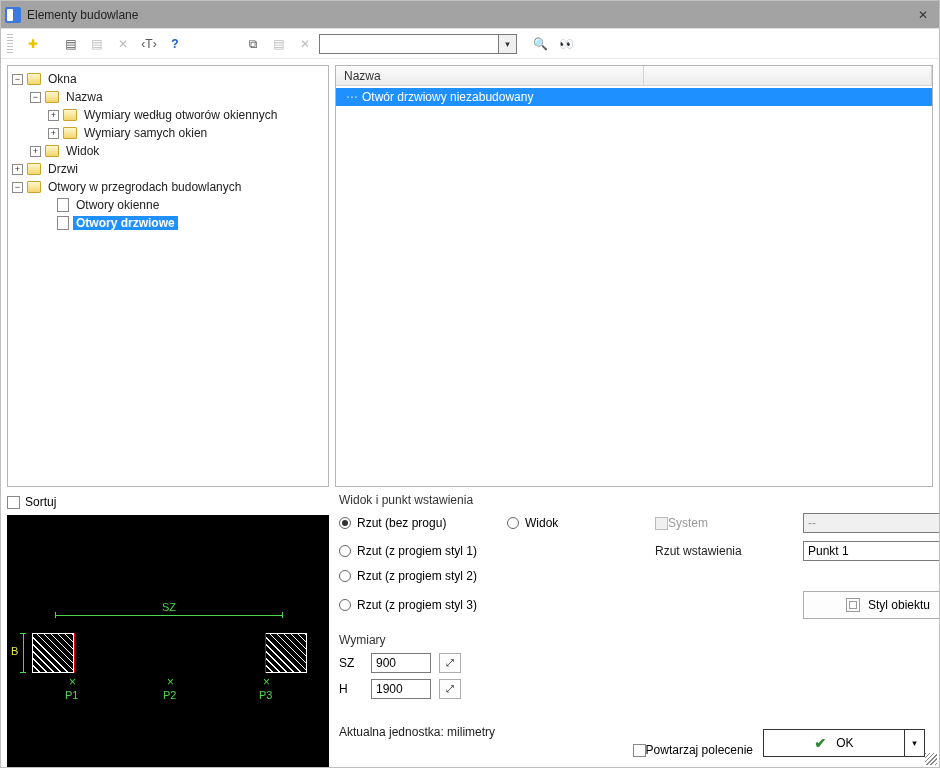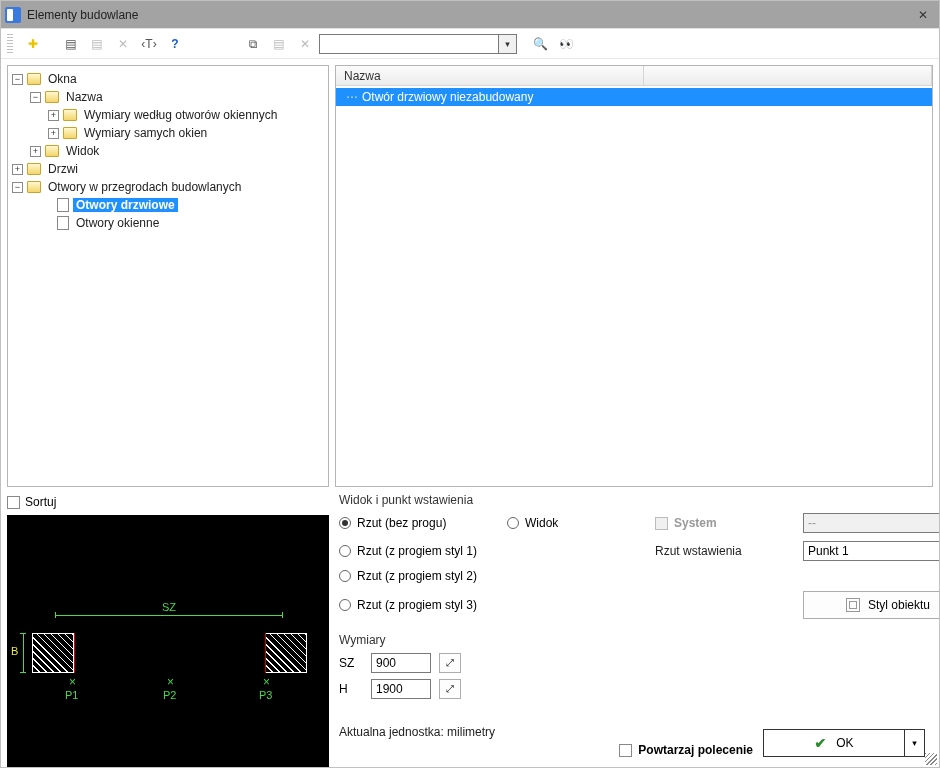--- a/index.html
+++ b/index.html
@@ -55,21 +55,21 @@
   .redline{position:absolute;width:1px;background:#d00;}
   .sz-line{position:absolute;background:#4bd84b;height:1px;}
   .sz-text{position:absolute;color:#4bd84b;font-size:11px;}
 
   .options{flex:1;padding-top:0;}
   .section-title{color:#333;margin-bottom:6px;}
   .opts-grid{display:grid;grid-template-columns:160px 140px 140px 170px;gap:8px 8px;align-items:center;}
   .radio{display:flex;align-items:center;gap:6px;}
   .radio .r{width:12px;height:12px;border:1px solid #666;border-radius:50%;display:flex;align-items:center;justify-content:center;}
   .radio .r.on::after{content:"";width:6px;height:6px;background:#333;border-radius:50%;}
-  .chklbl{display:flex;align-items:center;gap:6px;font-weight:bold;}
+  .chklbl{display:flex;align-items:center;}
   .chk.disabled{background:#f0f0f0;border-color:#bbb;}
   .lbl-disabled{color:#999;}
   .txtlabel{color:#222;}
   .fld{height:20px;border:1px solid #7a7a7a;padding:0 4px;}
   .combo,.combo-disabled{display:flex;}
   .combo .fld{flex:1;}
   .combo-disabled .fld{flex:1;background:#f0f0f0;color:#999;}
   .style-btn{height:28px;border:1px solid #adadad;background:#fdfdfd;display:flex;align-items:center;justify-content:center;gap:8px;padding:0 10px;}
   .style-btn .ico{width:14px;height:14px;border:1px solid #999;position:relative;}
   .style-btn .ico::after{content:"";position:absolute;left:2px;top:2px;width:6px;height:6px;border:1px solid #999;}
@@ -152,26 +152,26 @@
           <span class="label">Drzwi</span>
         </li>
       <li style="padding-left:2px;">
           <span class="toggle">−</span>
           <span class="ic-folder"></span>
           <span class="label">Otwory w przegrodach budowlanych</span>
         </li>
       <li style="padding-left:32px;">
           <span class="toggle none"></span>
           <span class="ic-doc"></span>
-          <span class="label sel">Otwory drzwiowe</span>
+          <span class="label">Otwory okienne</span>
         </li>
       <li style="padding-left:32px;">
           <span class="toggle none"></span>
           <span class="ic-doc"></span>
-          <span class="label">Otwory okienne</span>
+          <span class="label sel">Otwory drzwiowe</span>
         </li>
     </ul>
   </div>
   <div class="list-pane">
     <div class="list-header">
       <div class="list-col first">Nazwa</div>
       <div class="list-col" style="flex:1;"></div>
     </div>
     <div class="list-body">
       <div class="list-row sel">

